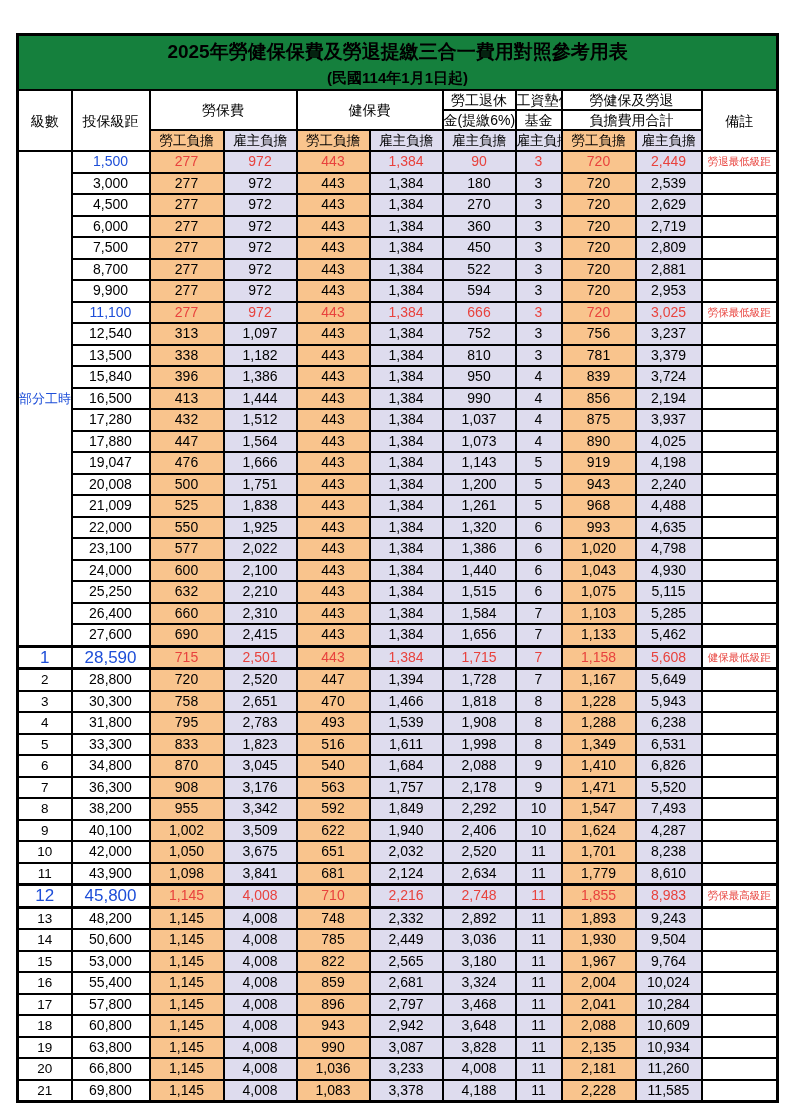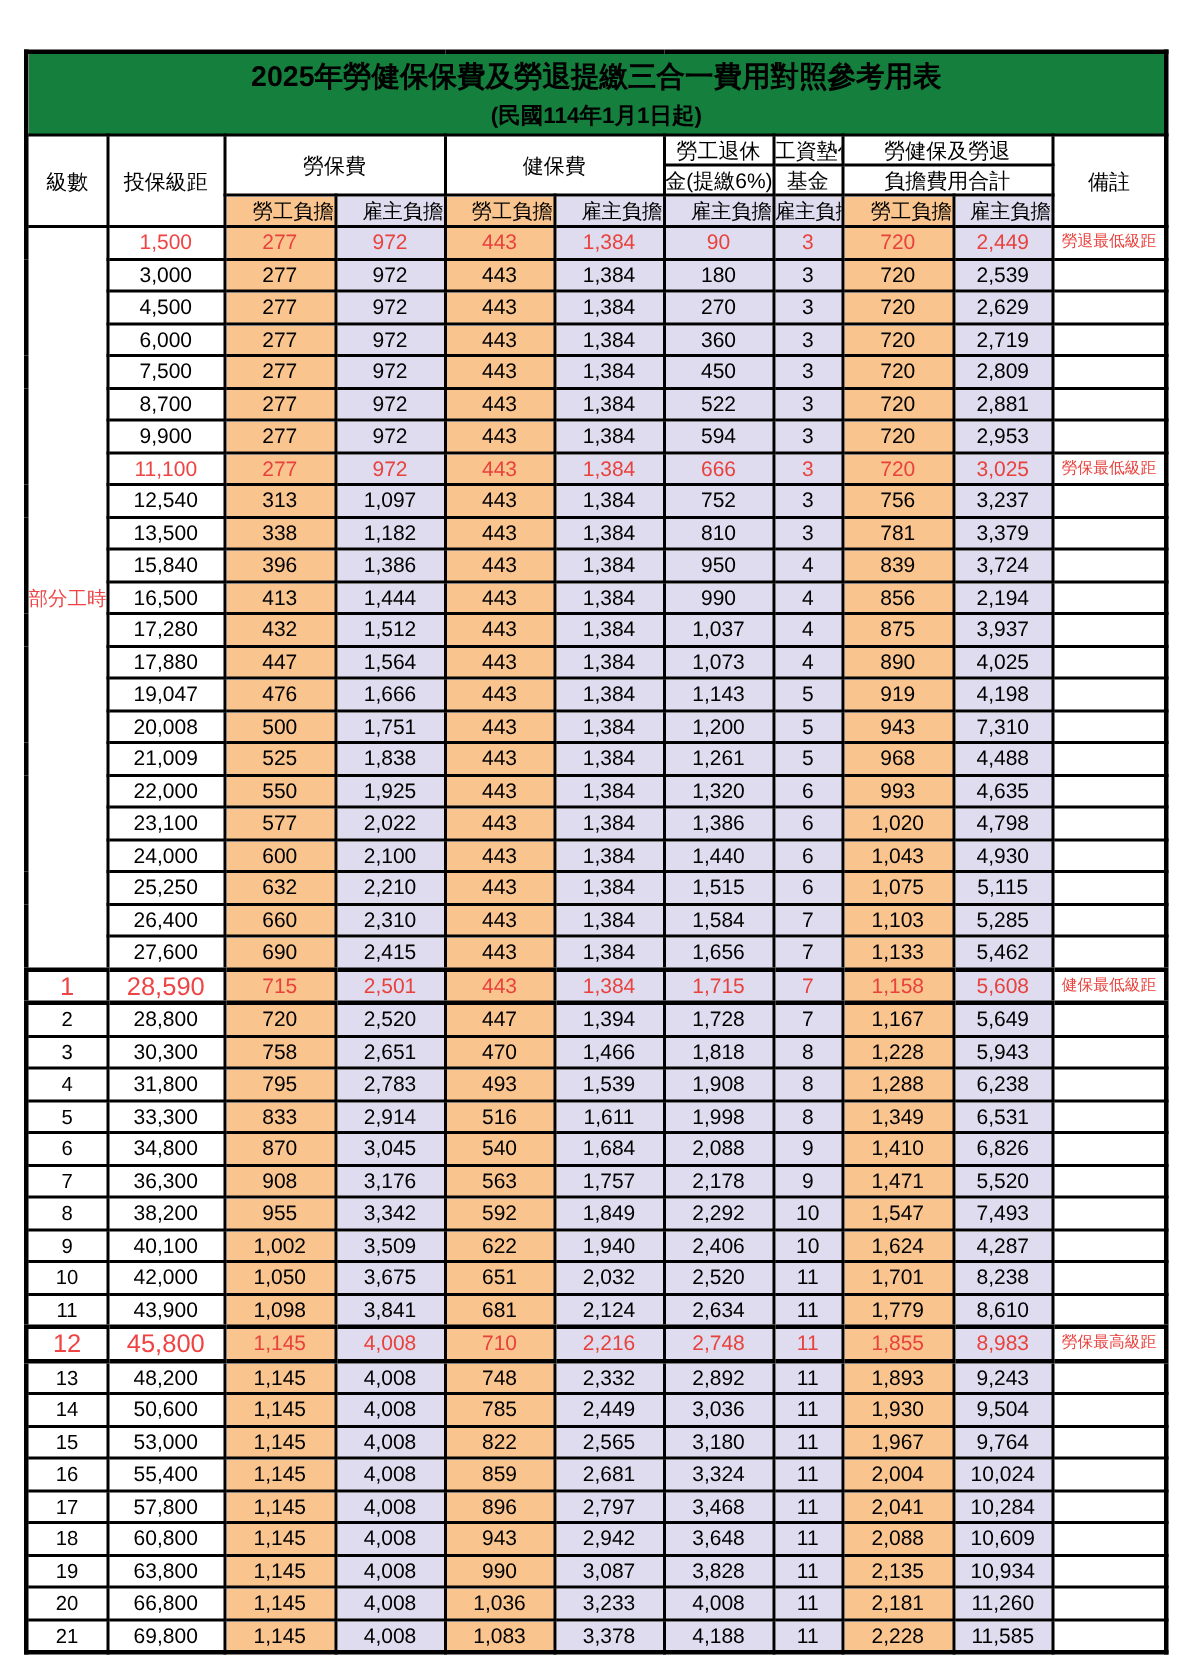--- a/index.html
+++ b/index.html
@@ -6,31 +6,31 @@
   body{width:791px;height:1120px;position:relative;font-family:"Liberation Sans","DejaVu Sans",sans-serif;color:#000;}
   .page{position:absolute;left:16px;top:33px;}
   table.ref-table{border-collapse:collapse;table-layout:fixed;width:760px;border:3px solid #000;}
   th,td{border:2px solid #000;padding:0;text-align:center;vertical-align:middle;overflow:hidden;white-space:nowrap;font-weight:400;}
   
   .title-cell{height:53px;background:#15803d;}
   .title{font-size:19px;font-weight:700;line-height:30px;}
   .subtitle{font-size:15px;font-weight:700;line-height:21px;}
   
   tr.h1 th,tr.h2 th{height:18px;font-size:14px;line-height:18px;background:#fff;}
-  tr.h3 th{height:19px;font-size:13.5px;line-height:19px;text-align:right;}
+  tr.h3 th{height:19px;font-size:13.5px;line-height:19px;}
   
   tbody td{height:19.5px;font-size:14px;line-height:19.5px;background:#fff;}
   td.emp,th.emp{background:#f9c48d;}
   td.er,th.er{background:#dedcee;}
   td.level{font-size:13.5px;}
   td.pt{font-size:13px;background:#fff;}
   td.bracket{background:#fff;}
   td.remark{font-size:10.5px;color:#f4756c;background:#fff;letter-spacing:0;}
   tr.red td{color:#e8423d;}
-  tr.red td.bracket,tr.red td.level{color:#ef4444;}
+  tr.red td.bracket,tr.red td.level{color:#1d4ed8;}
   tr.big td{border-top:3px solid #000;border-bottom:3px solid #000;}
   tr.big td.bracket,tr.big td.level{font-size:17px;}
 </style>
 </head>
 <body>
 
 <div class="page">
   <table class="ref-table">
     <colgroup>
       <col style="width:54px">
@@ -262,21 +262,21 @@
         </tr>
         <tr>
           <td class="bracket">20,008</td>
           <td class="emp">500</td>
           <td class="er">1,751</td>
           <td class="emp">443</td>
           <td class="er">1,384</td>
           <td class="er">1,200</td>
           <td class="er">5</td>
           <td class="emp">943</td>
-          <td class="er">7,310</td>
+          <td class="er">2,240</td>
           <td class="remark"></td>
         </tr>
         <tr>
           <td class="bracket">21,009</td>
           <td class="emp">525</td>
           <td class="er">1,838</td>
           <td class="emp">443</td>
           <td class="er">1,384</td>
           <td class="er">1,261</td>
           <td class="er">5</td>
@@ -405,21 +405,21 @@
           <td class="er">1,908</td>
           <td class="er">8</td>
           <td class="emp">1,288</td>
           <td class="er">6,238</td>
           <td class="remark"></td>
         </tr>
         <tr>
           <td class="level">5</td>
           <td class="bracket">33,300</td>
           <td class="emp">833</td>
-          <td class="er">2,914</td>
+          <td class="er">1,823</td>
           <td class="emp">516</td>
           <td class="er">1,611</td>
           <td class="er">1,998</td>
           <td class="er">8</td>
           <td class="emp">1,349</td>
           <td class="er">6,531</td>
           <td class="remark"></td>
         </tr>
         <tr>
           <td class="level">6</td>

